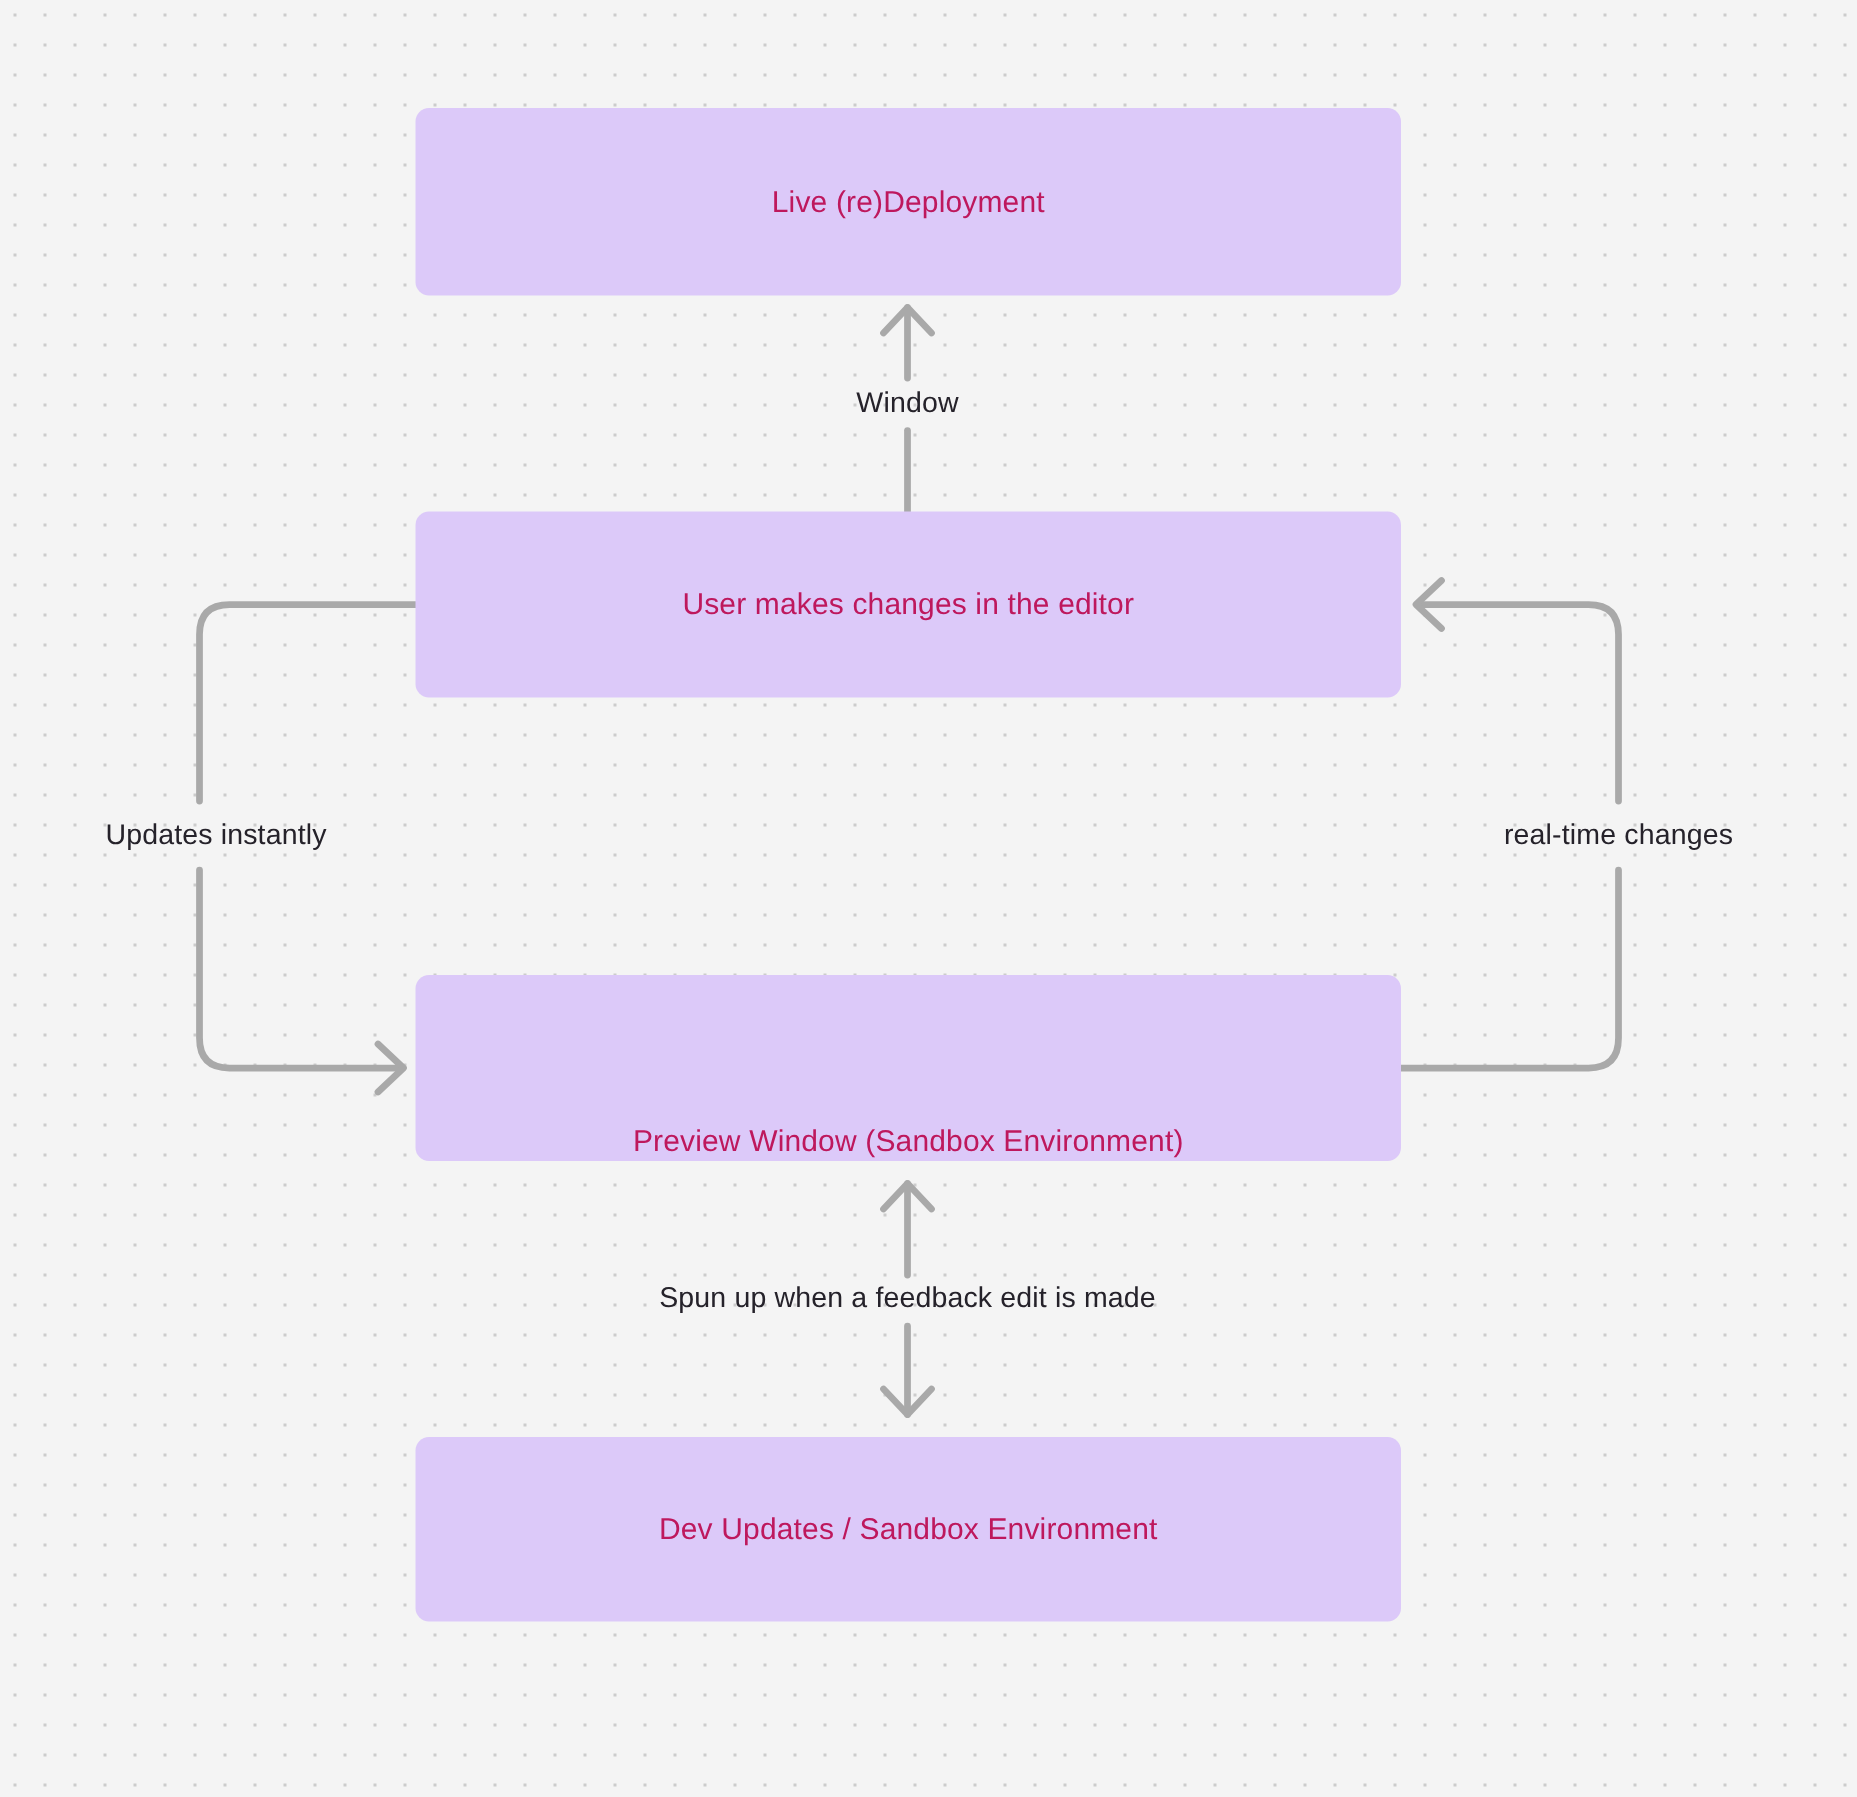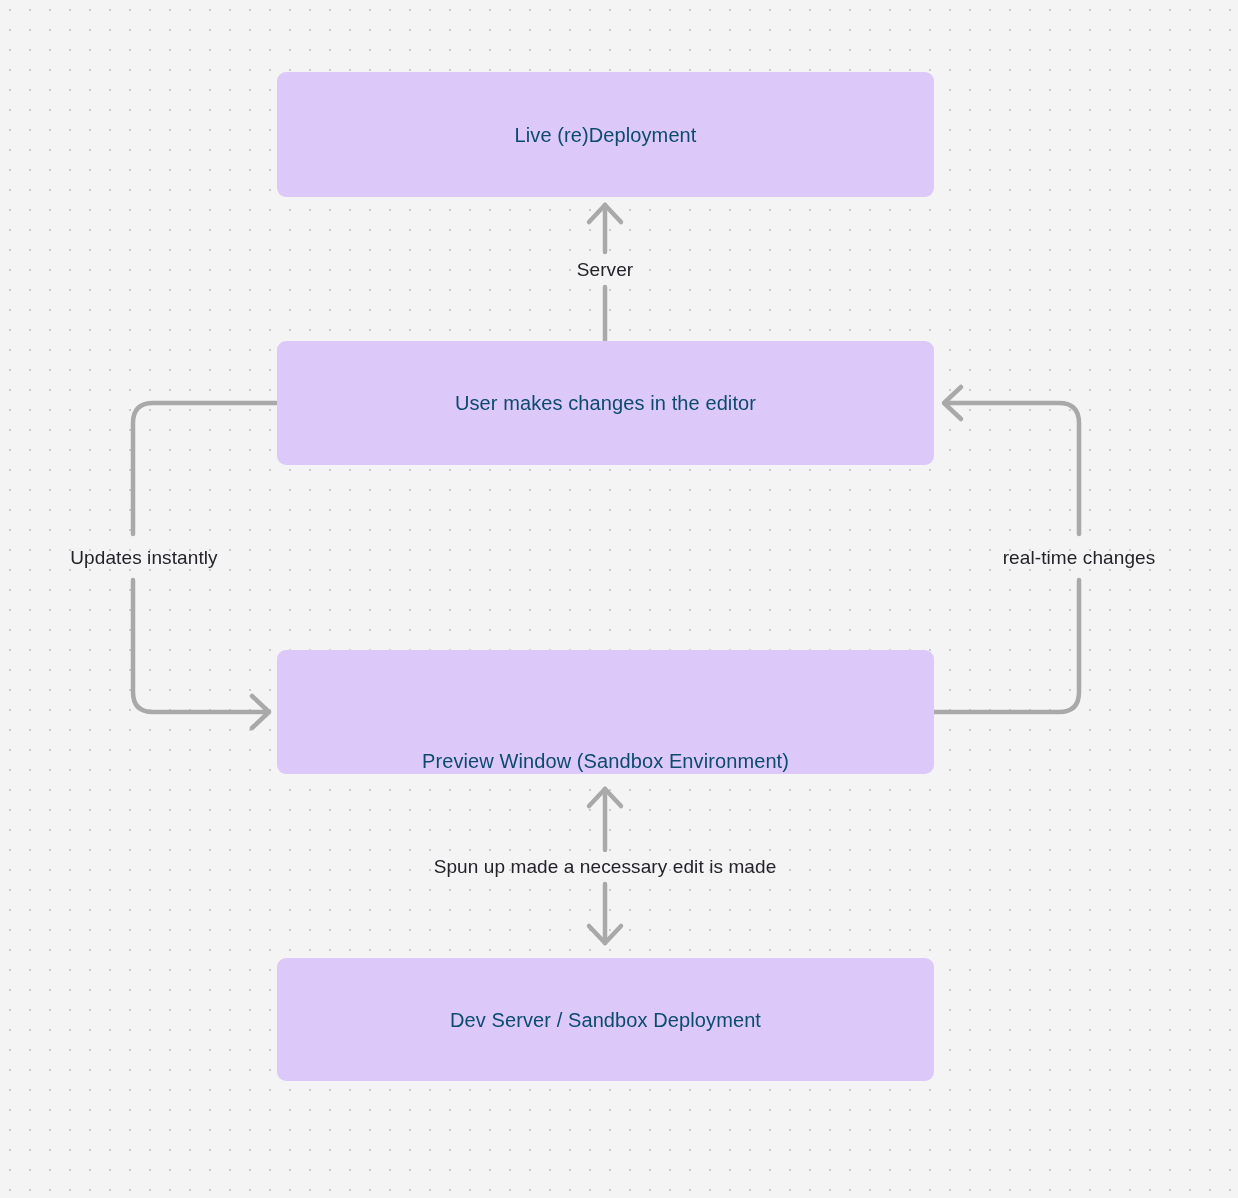--- a/index.html
+++ b/index.html
@@ -36,21 +36,21 @@
 
   .node {
     position: absolute;
     box-sizing: border-box;
     background: #dcc9f9;
     border-radius: 9px;
     display: flex;
     align-items: center;
     justify-content: center;
     text-align: center;
-    color: #0c4a6e;
+    color: #be185d;
     font-size: 20px;
     font-family: "Liberation Sans", sans-serif;
     letter-spacing: 0.1px;
   }
 
   .node-label {
     padding: 0 16px;
     line-height: 1.3;
   }
 
@@ -120,21 +120,21 @@
 
   <div class="node" id="node-user">
     <span class="node-label">User makes changes in the editor</span>
   </div>
 
   <div class="node" id="node-preview">
     <span class="node-label">Preview Window (Sandbox Environment)</span>
   </div>
 
   <div class="node" id="node-devserver">
-    <span class="node-label">Dev Server / Sandbox Deployment</span>
+    <span class="node-label">Dev Updates / Sandbox Environment</span>
   </div>
 
-  <div class="edge-label" id="label-publish">Server</div>
+  <div class="edge-label" id="label-publish">Window</div>
   <div class="edge-label" id="label-updates">Updates instantly</div>
   <div class="edge-label" id="label-realtime">real-time changes</div>
-  <div class="edge-label" id="label-spun">Spun up made a necessary edit is made</div>
+  <div class="edge-label" id="label-spun">Spun up when a feedback edit is made</div>
 
 </div>
 
 </body></html>

